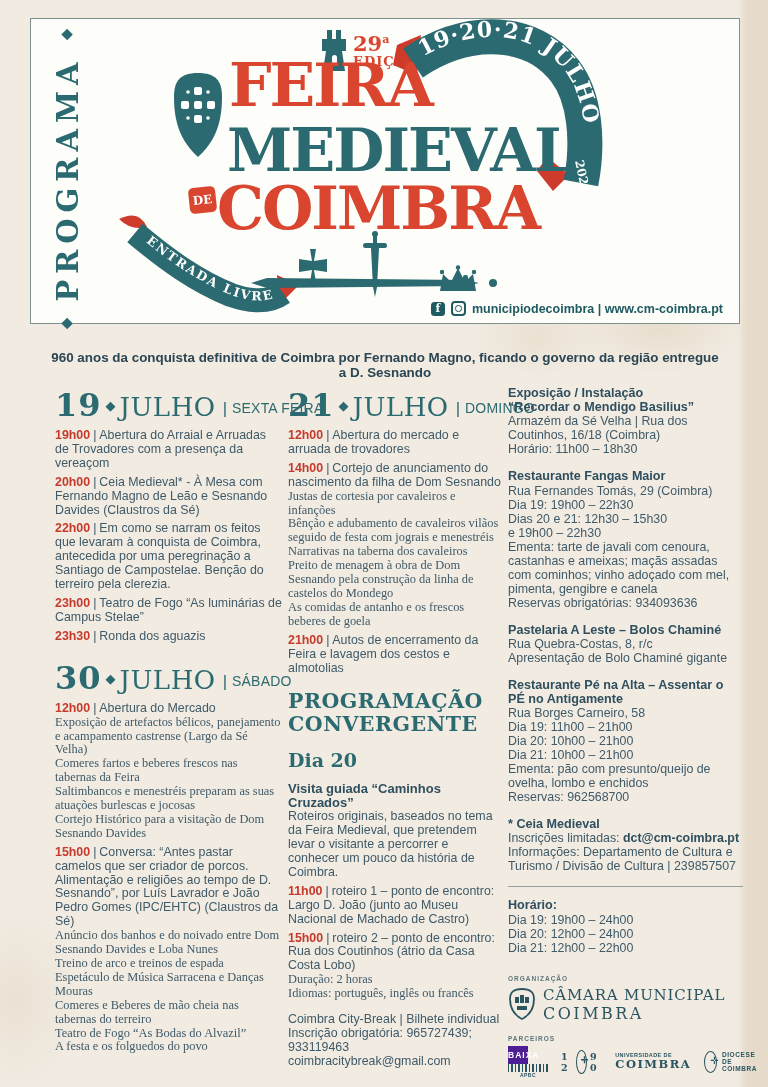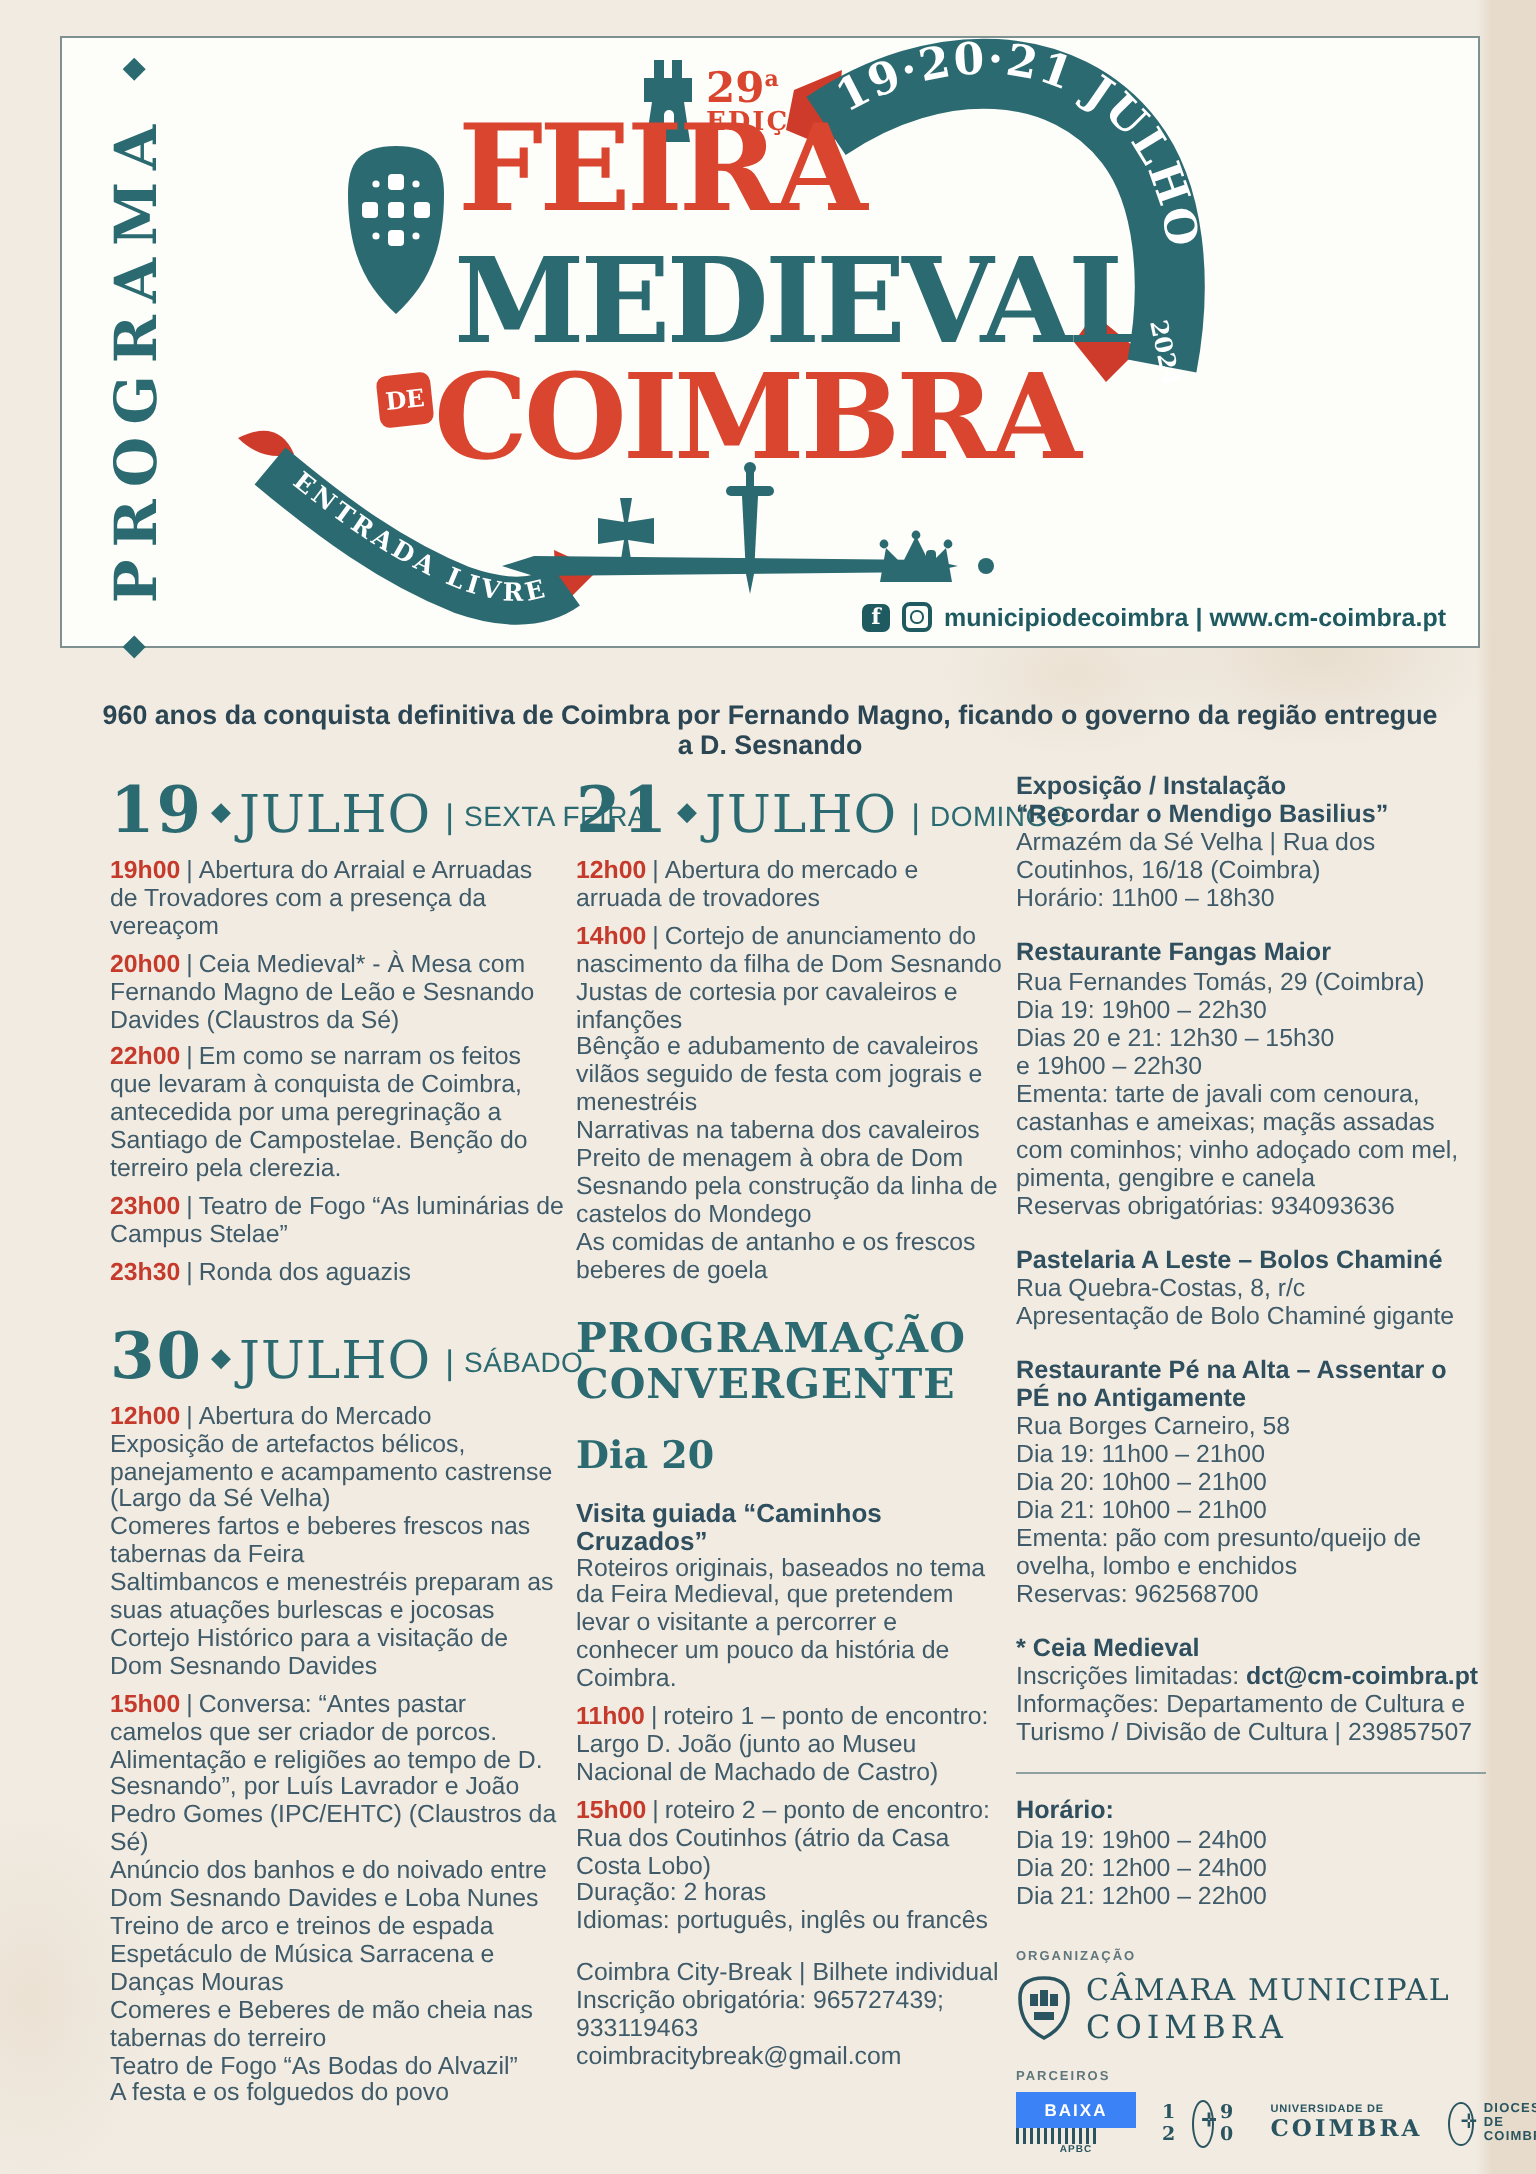--- a/index.html
+++ b/index.html
@@ -62,21 +62,21 @@
   #col2{left:288px;width:213px;}
   #col3{left:508px;width:235px;}
   .day-head{margin:0 0 5px;color:#2b6a70;white-space:nowrap;}
   .day-num{font-family:"DejaVu Serif",serif;font-weight:bold;font-size:32px;letter-spacing:1px;}
   .day-diamond{font-size:13px;margin:0 4px;vertical-align:6px;}
   .day-month{font-family:"DejaVu Serif",serif;font-weight:normal;font-size:26px;letter-spacing:.5px;}
   .day-sep{font-size:17px;margin:0 5px 0 7px;color:#2b6a70;vertical-align:2px;font-weight:400;}
   .day-week{font-size:14px;vertical-align:3px;letter-spacing:.2px;}
   .day-section + .day-section{margin-top:15px;}
   .entry{margin:5px 0 0;font-size:12.4px;line-height:13.9px;color:#3f5a68;}
-  .entry.cont{margin-top:0;}
+  .entry.cont{margin-top:0;font-family:Liberation Serif, serif;}
   .time{color:#c53a2b;font-weight:bold;}
   .pipe{margin:0 3px;}
   
   .conv-head{margin-top:15px;font-family:"DejaVu Serif",serif;font-weight:bold;
     font-size:20.5px;line-height:1.12;color:#2b6a70;letter-spacing:.5px;}
   .conv-sub{margin-top:13px;font-family:"DejaVu Serif",serif;font-weight:bold;font-size:19px;color:#2b6a70;}
   .tour-title{margin:11px 0 0;font-weight:bold;font-size:13px;color:#2f4f5e;line-height:14px;}
   .tour-desc{margin:0;font-size:12.4px;line-height:13.9px;color:#3f5a68;}
   .booking{margin-top:11px;}
   .booking p{margin:0;font-size:12.4px;line-height:14px;color:#3f5a68;}
@@ -88,21 +88,21 @@
   .divider{border-top:1.5px solid #90a0a0;margin:2px 0 11px;}
   
   .org-label,.partners-label{font-size:6.5px;letter-spacing:1px;color:#5f767c;margin:0 0 4px;font-weight:bold;}
   .org-label{margin-top:20px;}
   .cm-logo{display:flex;align-items:center;gap:7px;}
   .cm-text .l1{font-family:"DejaVu Serif",serif;font-size:15px;letter-spacing:.8px;color:#2a5560;}
   .cm-text .l2{font-family:"DejaVu Serif",serif;font-size:16px;letter-spacing:2.5px;color:#2a5560;}
   .partners-label{margin-top:12px;}
   .partner-row{display:flex;align-items:center;gap:13px;}
   .baixa{text-align:center;}
-  .baixa-box{width:60px;height:18px;background:#3b82f6;color:#fff;font-size:8.5px;font-weight:bold;
+  .baixa-box{width:20px;height:18px;background:#4c1d95;color:#fff;font-size:8.5px;font-weight:bold;
     line-height:18px;letter-spacing:1px;}
   .baixa-bars{width:40px;height:8px;background:repeating-linear-gradient(90deg,#2a5560 0 1.5px,transparent 1.5px 3.5px);}
   .baixa-sub{font-size:5px;font-weight:bold;color:#2a5560;letter-spacing:.5px;}
   .seal{display:flex;align-items:center;gap:3px;font-family:"DejaVu Serif",serif;
     font-size:9.5px;font-weight:bold;color:#2a5560;letter-spacing:2px;}
   .seal-oval{width:16px;height:22px;border:1.6px solid #2a5560;border-radius:50%;position:relative;}
   .seal-oval::after{content:"✛";position:absolute;left:3.5px;top:4px;font-size:9px;color:#2a5560;}
   .univ{line-height:1.1;}
   .univ .u1{font-size:5.5px;font-weight:bold;letter-spacing:.4px;color:#2a5560;}
   .univ .u2{font-family:"DejaVu Serif",serif;font-size:11.5px;font-weight:bold;letter-spacing:1.5px;color:#2a5560;}
@@ -232,20 +232,21 @@
   <div id="col2-days">
       <section class="day-section">
         <div class="day-head"><span class="day-num">21</span><span class="day-diamond">◆</span><span class="day-month">JULHO</span><span class="day-sep">|</span><span class="day-week">DOMINGO</span></div>
         <p class="entry"><span class="time">12h00</span><span class="pipe">|</span><span>Abertura do mercado e arruada de trovadores</span></p>
         <p class="entry"><span class="time">14h00</span><span class="pipe">|</span><span>Cortejo de anunciamento do nascimento da filha de Dom Sesnando</span></p>
         <p class="entry cont"><span>Justas de cortesia por cavaleiros e infanções</span></p>
         <p class="entry cont"><span>Bênção e adubamento de cavaleiros vilãos seguido de festa com jograis e menestréis</span></p>
         <p class="entry cont"><span>Narrativas na taberna dos cavaleiros</span></p>
         <p class="entry cont"><span>Preito de menagem à obra de Dom Sesnando pela construção da linha de castelos do Mondego</span></p>
         <p class="entry cont"><span>As comidas de antanho e os frescos beberes de goela</span></p>
+        <p class="entry"><span class="time">21h00</span><span class="pipe">|</span><span>Autos de encerramento da Feira e lavagem dos cestos e almotolias</span></p>
       </section>
     </div>
   <section id="convergente">
     <div class="conv-head">
       <div>PROGRAMAÇÃO</div>
       <div>CONVERGENTE</div>
     </div>
     <div class="conv-sub">Dia 20</div>
     <p class="tour-title">Visita guiada “Caminhos Cruzados”</p>
     <p class="tour-desc">Roteiros originais, baseados no tema da Feira Medieval, que pretendem levar o visitante a percorrer e conhecer um pouco da história de Coimbra.</p>

